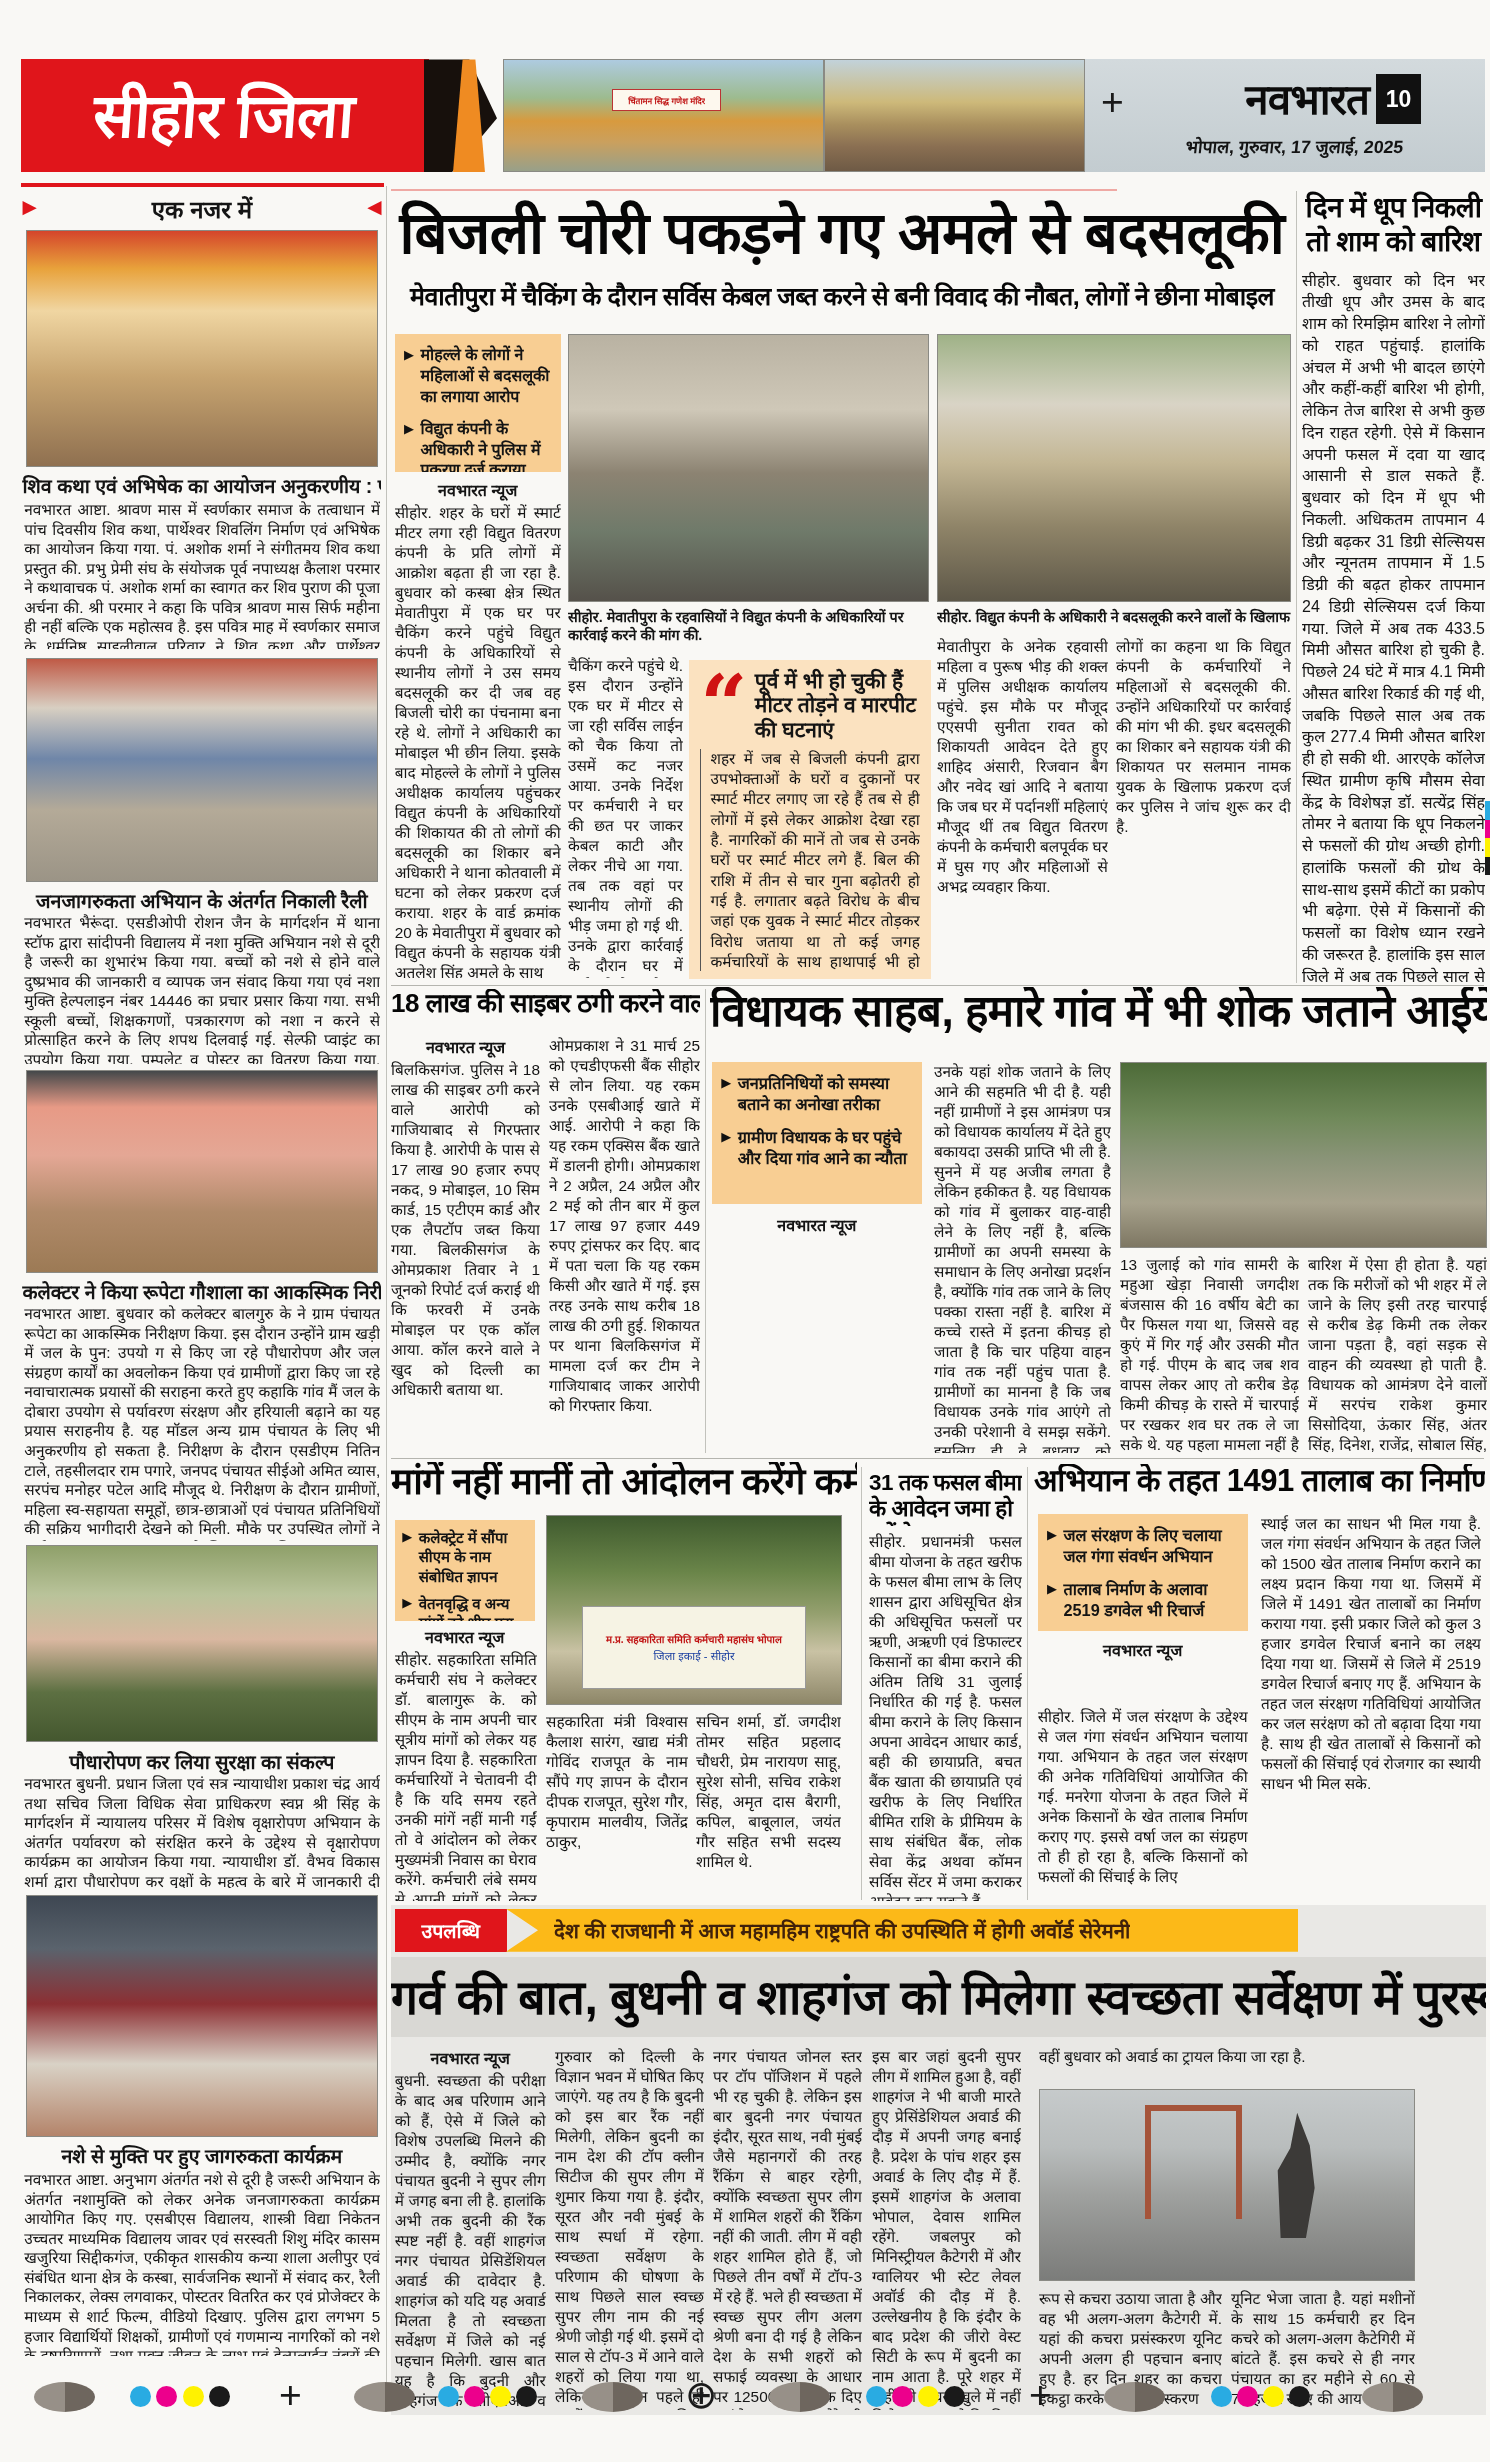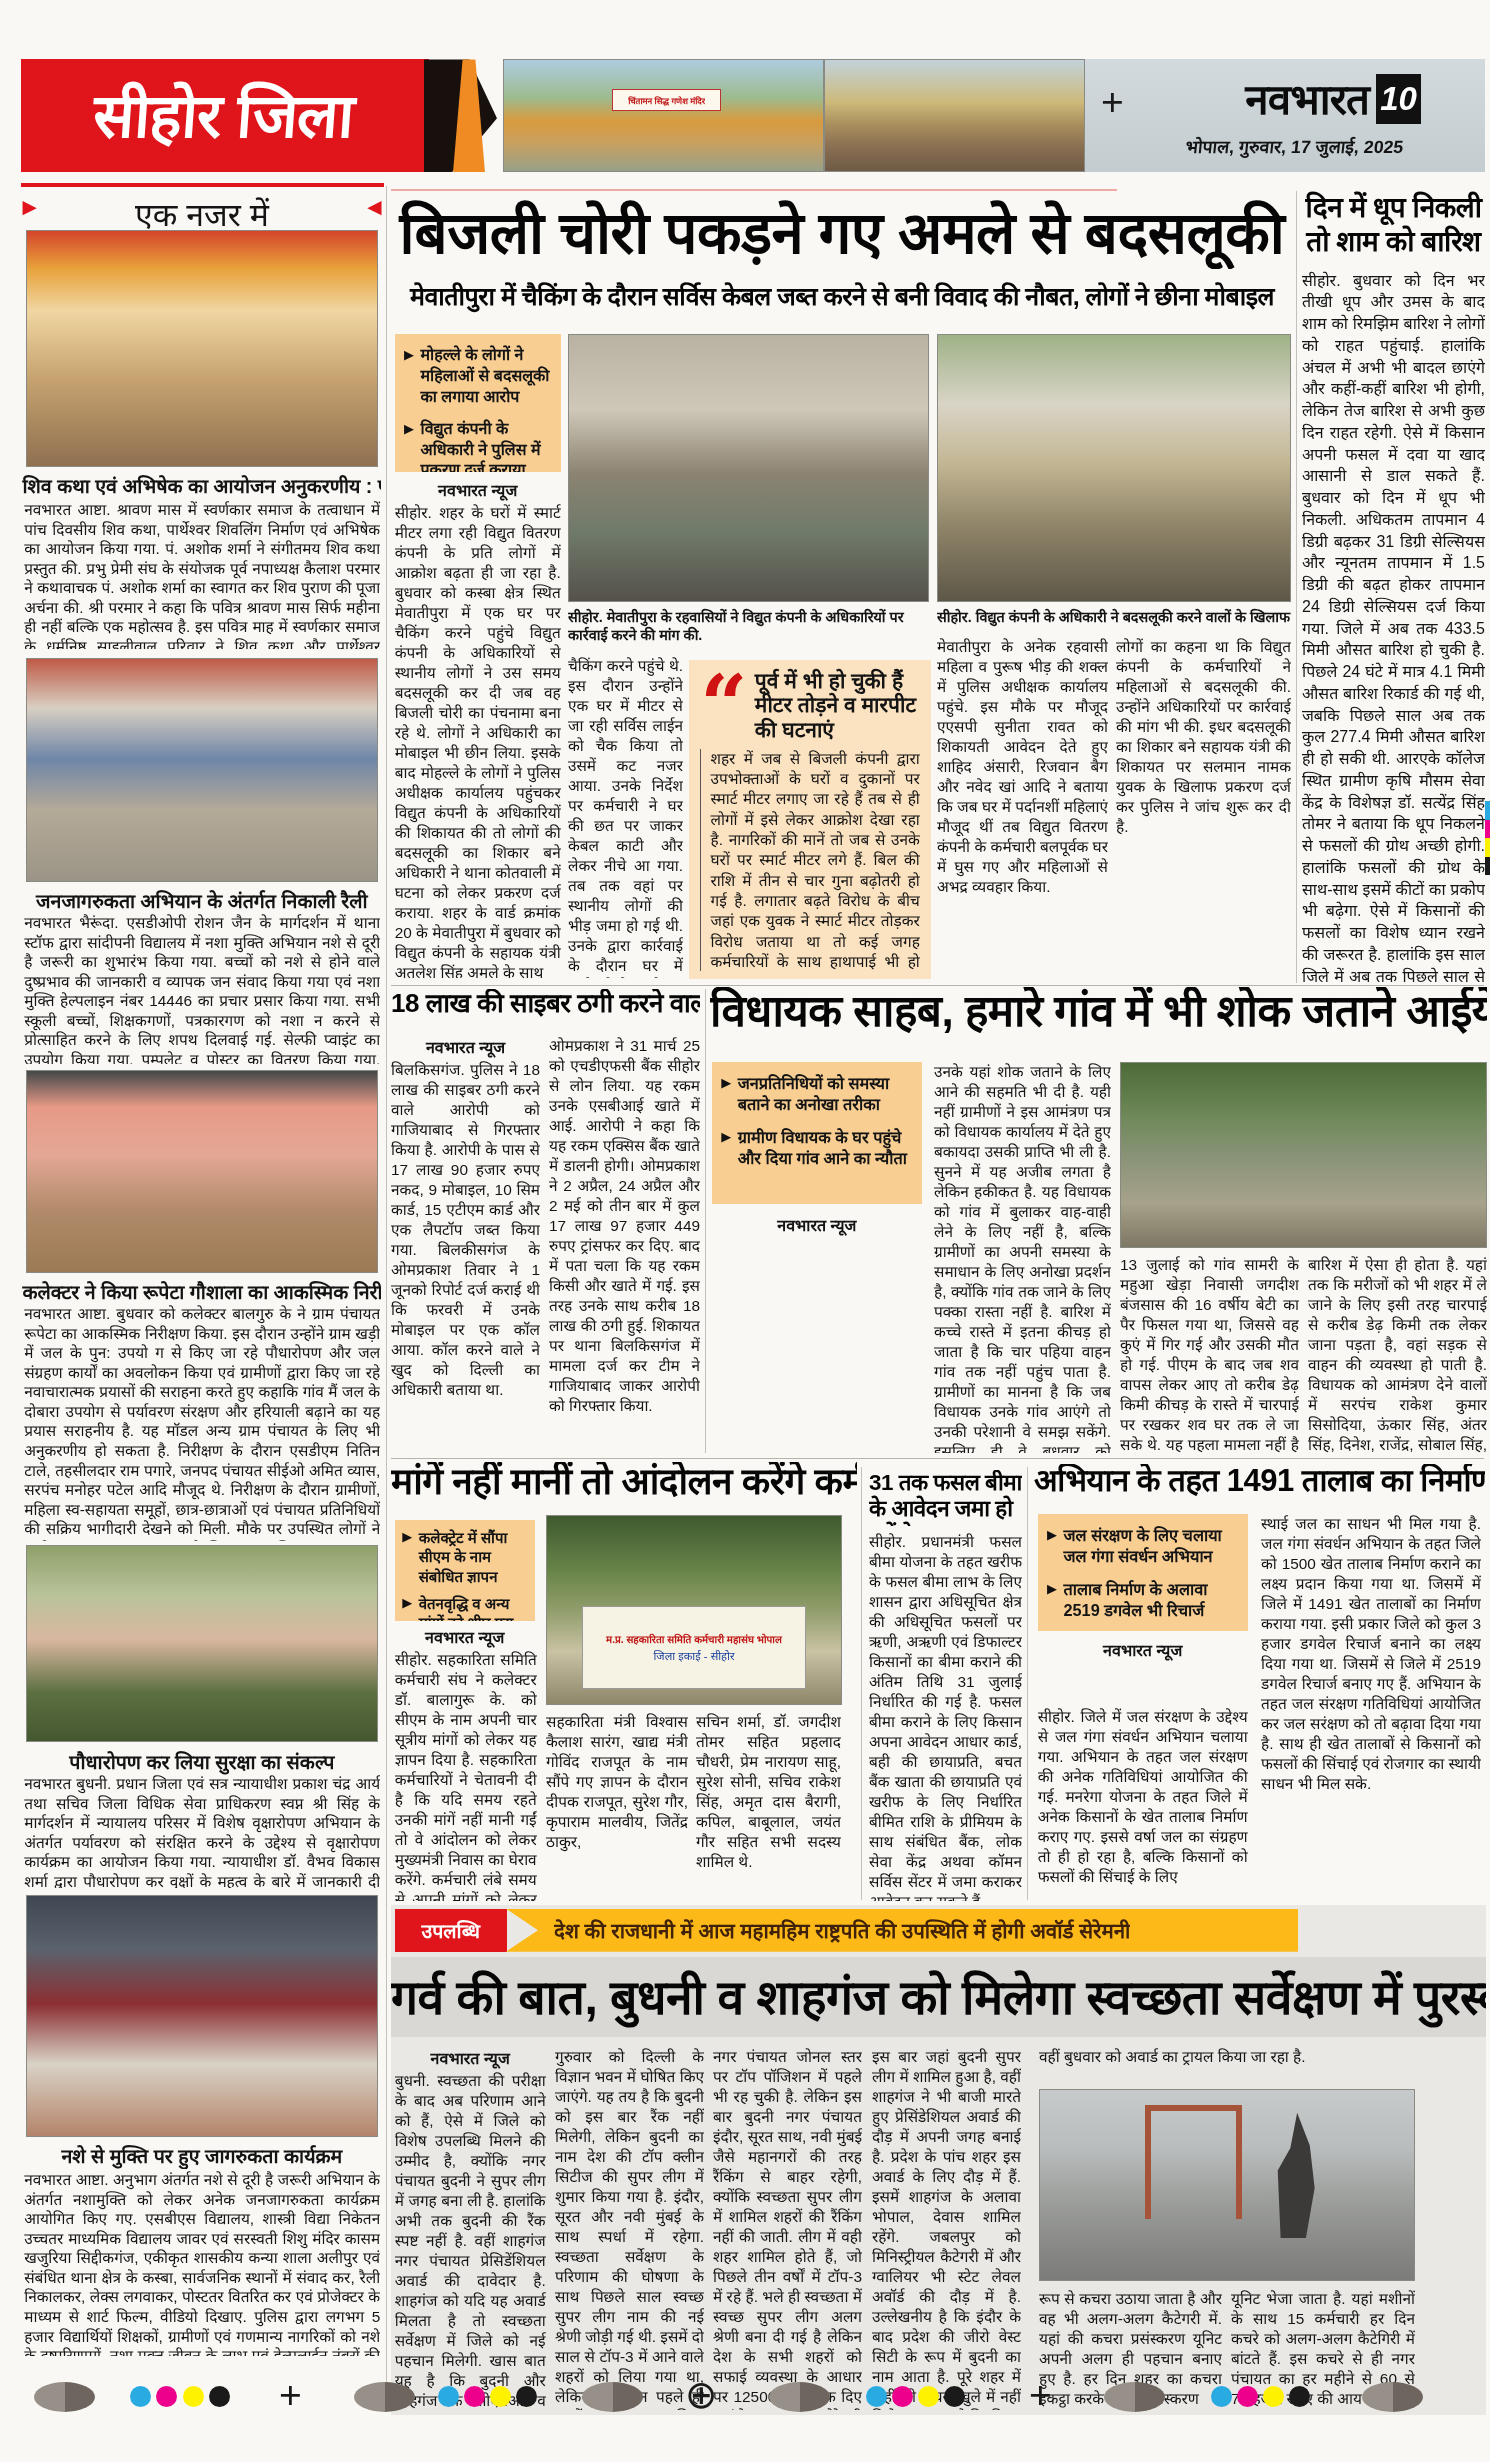--- a/index.html
+++ b/index.html
@@ -37,31 +37,31 @@
     <div class="abs" style="left:453px;top:22.4px;width:32px;height:113px;background:#ef8b22;clip-path:polygon(30% 0,70% 0,100% 100%,0 100%);"></div>
     <div class="abs" style="left:37px;top:35px;width:373px;height:89px;color:#fff;font-weight:800;font-size:61px;line-height:89px;text-align:center;transform:skewX(-4deg);letter-spacing:-0.9px;">सीहोर जिला</div>
     <div class="abs photo" style="left:503px;top:22.4px;width:321px;height:113px;background:linear-gradient(180deg,#aecbe0 0%,#9dbb8f 34%,#d89a3e 55%,#caa05e 74%,#98a089 100%);">
       <div class="abs" style="left:34%;top:26%;width:34%;height:20%;background:#fdf8ee;border:0.9px solid #b33;display:flex;align-items:center;justify-content:center;">
         <span style="color:#c01515;font-size:8.4px;font-weight:700;white-space:nowrap;overflow:hidden;">चिंतामन सिद्ध गणेश मंदिर</span>
       </div>
     </div>
     <div class="abs photo" style="left:824px;top:22.4px;width:261px;height:113px;background:linear-gradient(180deg,#c2d2da 0%,#cdb97a 38%,#a98f5e 58%,#8a6f52 78%,#6e5a45 100%);"></div>
     <div class="abs" style="left:1192px;top:39px;width:177px;height:48px;font-size:42px;font-weight:800;color:#0b0b0b;text-align:right;line-height:48px;letter-spacing:-0.9px;">नवभारत</div>
     <div class="abs" style="left:1376px;top:37px;width:45px;height:50px;background:#111;color:#fff;display:flex;align-items:center;justify-content:center;">
-      <span style="font-size:33px;font-weight:700;font-style:italic;">10</span>
+      <span style="font-size:23px;font-weight:700;">10</span>
     </div>
     <div class="abs" style="left:1155px;top:97px;width:279px;height:26px;font-size:17.7px;font-weight:700;text-align:center;transform:skewX(-6deg);">भोपाल, गुरुवार, 17 जुलाई, 2025</div>
     <div class="abs reg-cross" style="left:1101px;top:45px;">+</div>
   </div>
 
   <div class="abs" style="left:20.5px;top:183px;width:363px;height:2179px;">
     <div class="abs" style="left:0;top:0;width:363px;height:3.7px;background:#e0151b;"></div>
     <div class="abs" style="left:0;top:9.3px;width:363px;height:32px;">
       <span class="abs" style="left:1.9px;top:3.7px;color:#e0151b;font-size:18.6px;">▶</span>
-      <div style="position:absolute;left:28px;top:0;width:307px;font-size:32px;font-weight:400;text-align:center;">एक नजर में</div>
+      <div style="position:absolute;left:28px;top:0;width:307px;font-size:24px;font-weight:700;text-align:center;">एक नजर में</div>
       <span class="abs" style="right:1.9px;top:3.7px;color:#e0151b;font-size:18.6px;">◀</span>
     </div>
 
     <div class="abs photo" style="left:5.6px;top:47px;width:352px;height:237px;background:linear-gradient(180deg,#d5452b 0%,#e8a23b 16%,#f0d6a2 34%,#c7a470 62%,#8f7050 100%),radial-gradient(circle at 30% 55%,#3c3c44 0 9%,transparent 10%);"></div>
     <div class="abs sb-head" style="left:1.9px;top:289px;width:359px;">शिव कथा एवं अभिषेक का आयोजन अनुकरणीय : परमार</div>
     <div class="abs sb-body" style="left:3.7px;top:317px;width:356px;height:149px;">नवभारत आष्टा. श्रावण मास में स्वर्णकार समाज के तत्वाधान में पांच दिवसीय शिव कथा, पार्थेश्वर शिवलिंग निर्माण एवं अभिषेक का आयोजन किया गया. पं. अशोक शर्मा ने संगीतमय शिव कथा प्रस्तुत की. प्रभु प्रेमी संघ के संयोजक पूर्व नपाध्यक्ष कैलाश परमार ने कथावाचक पं. अशोक शर्मा का स्वागत कर शिव पुराण की पूजा अर्चना की. श्री परमार ने कहा कि पवित्र श्रावण मास सिर्फ महीना ही नहीं बल्कि एक महोत्सव है. इस पवित्र माह में स्वर्णकार समाज के धर्मनिष्ठ साडलीवाल परिवार ने शिव कथा और पार्थेश्वर शिवलिंग अभिषेक का आयोजन करके सभी श्रद्धालुओं को पुण्यार्जन का अवसर दिया. शिवकथा के आयोजक माखनलाल सोनी, दिनेश सोनी, धर्मेंद्र सोनी मोहित सोनी एवं परिजन ने सभी श्रद्धालुओं का स्वागत किया.</div>
 
     <div class="abs photo" style="left:5.6px;top:475px;width:352px;height:224px;background:linear-gradient(180deg,#c05a46 0%,#d8cfc2 22%,#6f86a8 45%,#b4aa98 68%,#9b9486 100%);"></div>
     <div class="abs sb-head" style="left:1.9px;top:704px;width:359px;">जनजागरुकता अभियान के अंतर्गत निकाली रैली</div>
     <div class="abs sb-body" style="left:3.7px;top:730px;width:356px;height:151px;">नवभारत भैरूंदा. एसडीओपी रोशन जैन के मार्गदर्शन में थाना स्टॉफ द्वारा सांदीपनी विद्यालय में नशा मुक्ति अभियान नशे से दूरी है जरूरी का शुभारंभ किया गया. बच्चों को नशे से होने वाले दुष्प्रभाव की जानकारी व व्यापक जन संवाद किया गया एवं नशा मुक्ति हेल्पलाइन नंबर 14446 का प्रचार प्रसार किया गया. सभी स्कूली बच्चों, शिक्षकगणों, पत्रकारगण को नशा न करने से प्रोत्साहित करने के लिए शपथ दिलवाई गई. सेल्फी प्वाइंट का उपयोग किया गया. पम्पलेट व पोस्टर का वितरण किया गया. बालक-बालिकाओं द्वारा रैली का आयोजन किया गया. कार्यक्रम में एसडीएम मदन सिंह रघुवंशी, थाना प्रभारी, बीईओ ललित कीर, सीएमओ आदि उपस्थित थे.</div>

